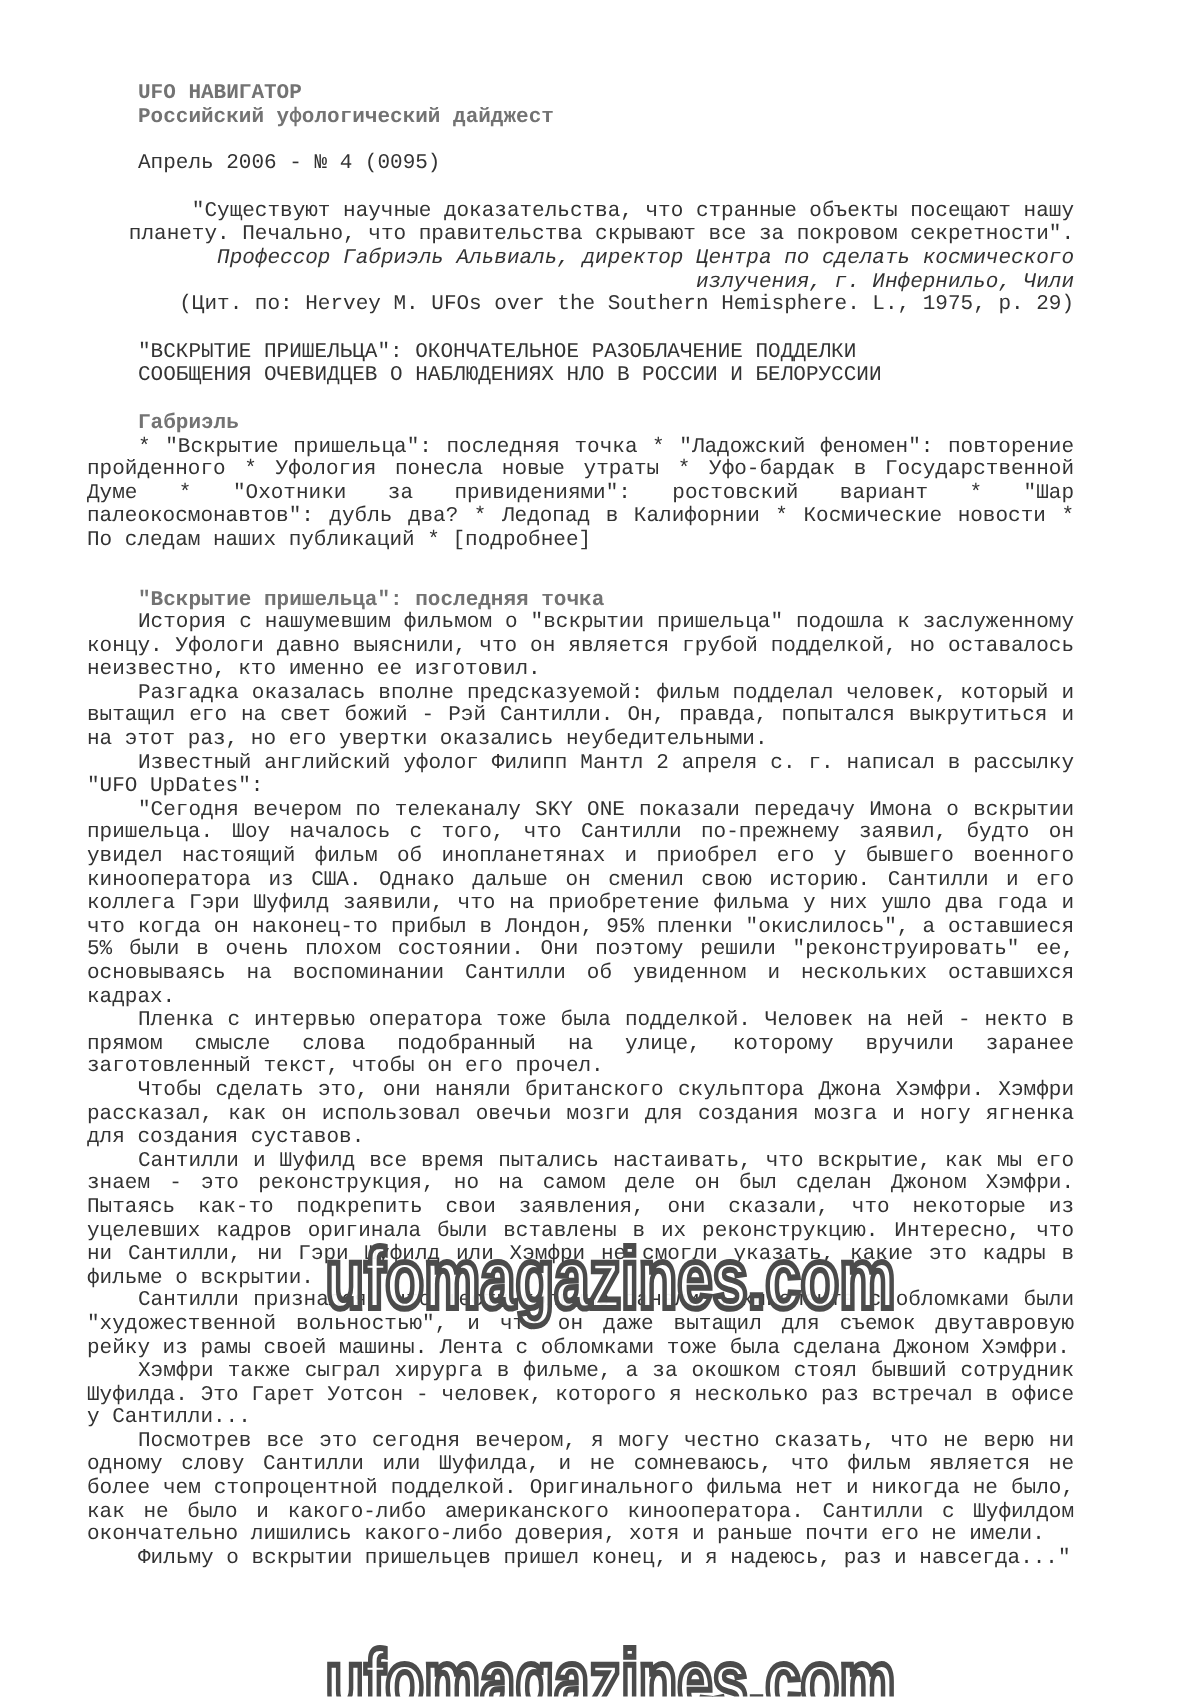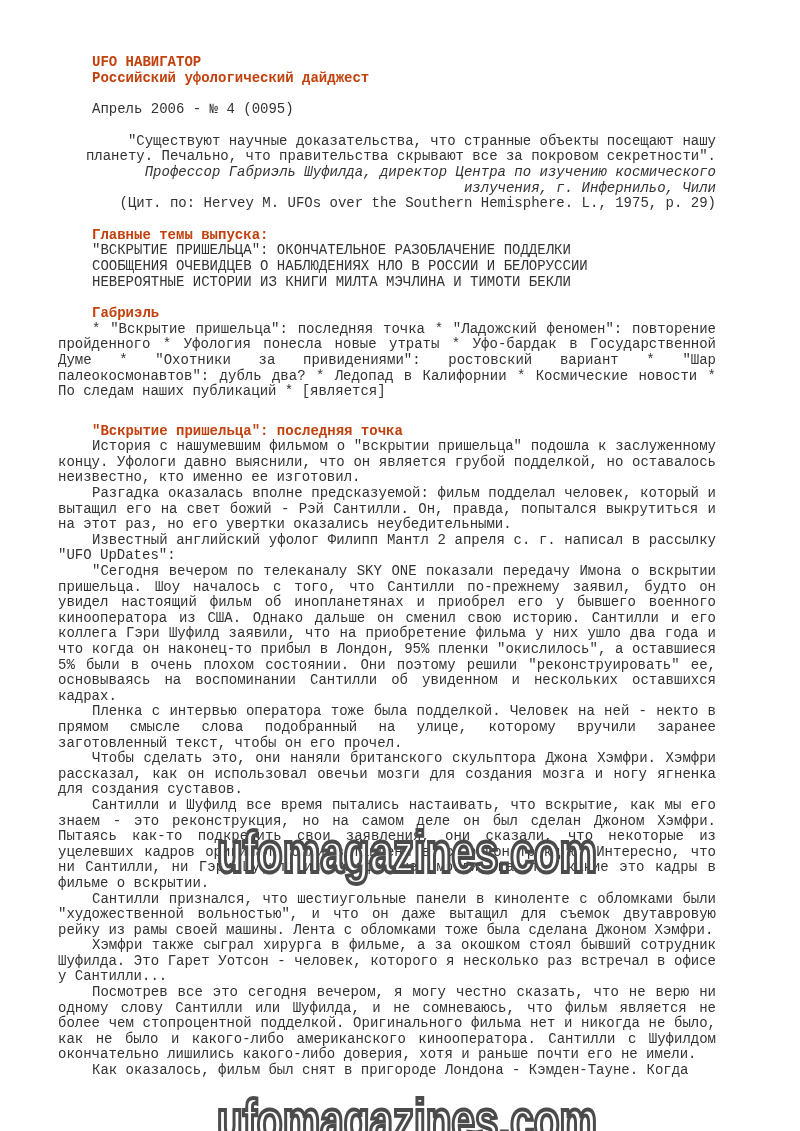--- a/index.html
+++ b/index.html
@@ -13,21 +13,21 @@
     line-height: 15.6px;
     color: #333333;
     -webkit-font-smoothing: antialiased;
   }
   .page {
     position: absolute;
     top: 55px;
     left: 58px;
     width: 658px;
   }
-  .b { font-weight: bold; color: #c2410c; }
+  .b { font-weight: bold; color: #737373; }
   .ind { text-indent: 34px; }
   .right { text-align: right; }
   .it { font-style: italic; }
   .sec { margin-top: 16px; }
   .sec-article { margin-top: 24px; }
   .para { text-indent: 34px; text-align: justify; }
   .wm {
     position: absolute;
     left: 0;
     z-index: 5;
@@ -51,50 +51,48 @@
   <div>
     <div class="b ind">UFO НАВИГАТОР</div>
     <div class="b ind">Российский уфологический дайджест</div>
   </div>
 
   <div class="sec ind">Апрель 2006 - № 4 (0095)</div>
 
   <div class="sec">
     <div class="right">"Существуют научные доказательства, что странные объекты посещают нашу</div>
     <div class="right">планету. Печально, что правительства скрывают все за покровом секретности".</div>
-    <div class="right it">Профессор Габриэль Шуфилда, директор Центра по изучению космического</div>
+    <div class="right it">Профессор Габриэль Альвиаль, директор Центра по сделать космического</div>
     <div class="right it">излучения, г. Инфернильо, Чили</div>
     <div class="right">(Цит. по: Hervey M. UFOs over the Southern Hemisphere. L., 1975, p. 29)</div>
   </div>
 
   <div class="sec">
-    <div class="b ind">Главные темы выпуска:</div>
     <div class="ind">"ВСКРЫТИЕ ПРИШЕЛЬЦА": ОКОНЧАТЕЛЬНОЕ РАЗОБЛАЧЕНИЕ ПОДДЕЛКИ</div>
     <div class="ind">СООБЩЕНИЯ ОЧЕВИДЦЕВ О НАБЛЮДЕНИЯХ НЛО В РОССИИ И БЕЛОРУССИИ</div>
-    <div class="ind">НЕВЕРОЯТНЫЕ ИСТОРИИ ИЗ КНИГИ МИЛТА МЭЧЛИНА И ТИМОТИ БЕКЛИ</div>
   </div>
 
   <div class="sec">
     <div class="b ind">Габриэль</div>
-    <div class="para"><span>* "Вскрытие пришельца": последняя точка * "Ладожский феномен": повторение пройденного * Уфология понесла новые утраты * Уфо-бардак в Государственной Думе * "Охотники за привидениями": ростовский вариант * "Шар палеокосмонавтов": дубль два? * Ледопад в Калифорнии * Космические новости * По следам наших публикаций *</span> <span>[является]</span></div>
+    <div class="para"><span>* "Вскрытие пришельца": последняя точка * "Ладожский феномен": повторение пройденного * Уфология понесла новые утраты * Уфо-бардак в Государственной Думе * "Охотники за привидениями": ростовский вариант * "Шар палеокосмонавтов": дубль два? * Ледопад в Калифорнии * Космические новости * По следам наших публикаций *</span> <span>[подробнее]</span></div>
   </div>
 
   <div class="sec-article">
     <div class="b ind">"Вскрытие пришельца": последняя точка</div>
     <div class="para">История с нашумевшим фильмом о "вскрытии пришельца" подошла к заслуженному концу. Уфологи давно выяснили, что он является грубой подделкой, но оставалось неизвестно, кто именно ее изготовил.</div>
     <div class="para">Разгадка оказалась вполне предсказуемой: фильм подделал человек, который и вытащил его на свет божий - Рэй Сантилли. Он, правда, попытался выкрутиться и на этот раз, но его увертки оказались неубедительными.</div>
     <div class="para">Известный английский уфолог Филипп Мантл 2 апреля с. г. написал в рассылку "UFO UpDates":</div>
     <div class="para">"Сегодня вечером по телеканалу SKY ONE показали передачу Имона о вскрытии пришельца. Шоу началось с того, что Сантилли по-прежнему заявил, будто он увидел настоящий фильм об инопланетянах и приобрел его у бывшего военного кинооператора из США. Однако дальше он сменил свою историю. Сантилли и его коллега Гэри Шуфилд заявили, что на приобретение фильма у них ушло два года и что когда он наконец-то прибыл в Лондон, 95% пленки "окислилось", а оставшиеся 5% были в очень плохом состоянии. Они поэтому решили "реконструировать" ее, основываясь на воспоминании Сантилли об увиденном и нескольких оставшихся кадрах.</div>
     <div class="para">Пленка с интервью оператора тоже была подделкой. Человек на ней - некто в прямом смысле слова подобранный на улице, которому вручили заранее заготовленный текст, чтобы он его прочел.</div>
     <div class="para">Чтобы сделать это, они наняли британского скульптора Джона Хэмфри. Хэмфри рассказал, как он использовал овечьи мозги для создания мозга и ногу ягненка для создания суставов.</div>
     <div class="para">Сантилли и Шуфилд все время пытались настаивать, что вскрытие, как мы его знаем - это реконструкция, но на самом деле он был сделан Джоном Хэмфри. Пытаясь как-то подкрепить свои заявления, они сказали, что некоторые из уцелевших кадров оригинала были вставлены в их реконструкцию. Интересно, что ни Сантилли, ни Гэри Шуфилд или Хэмфри не смогли указать, какие это кадры в фильме о вскрытии.</div>
     <div class="para">Сантилли признался, что шестиугольные панели в киноленте с обломками были "художественной вольностью", и что он даже вытащил для съемок двутавровую рейку из рамы своей машины. Лента с обломками тоже была сделана Джоном Хэмфри.</div>
     <div class="para">Хэмфри также сыграл хирурга в фильме, а за окошком стоял бывший сотрудник Шуфилда. Это Гарет Уотсон - человек, которого я несколько раз встречал в офисе у Сантилли...</div>
     <div class="para">Посмотрев все это сегодня вечером, я могу честно сказать, что не верю ни одному слову Сантилли или Шуфилда, и не сомневаюсь, что фильм является не более чем стопроцентной подделкой. Оригинального фильма нет и никогда не было, как не было и какого-либо американского кинооператора. Сантилли с Шуфилдом окончательно лишились какого-либо доверия, хотя и раньше почти его не имели.</div>
-    <div class="para">Как оказалось, фильм был снят в пригороде Лондона - Кэмден-Тауне. Когда</div>
+    <div class="para">Фильму о вскрытии пришельцев пришел конец, и я надеюсь, раз и навсегда..."</div>
   </div>
 
 </div>
 
 <svg class="wm" style="top:826px;" width="800" height="62" aria-hidden="true">
   <text x="407" y="46" text-anchor="middle" textLength="380" lengthAdjust="spacingAndGlyphs">ufomagazines.com</text>
 </svg>
 
 <svg class="wm" style="top:1094px;" width="800" height="37" aria-hidden="true">
   <text x="407" y="46" text-anchor="middle" textLength="380" lengthAdjust="spacingAndGlyphs">ufomagazines.com</text>

